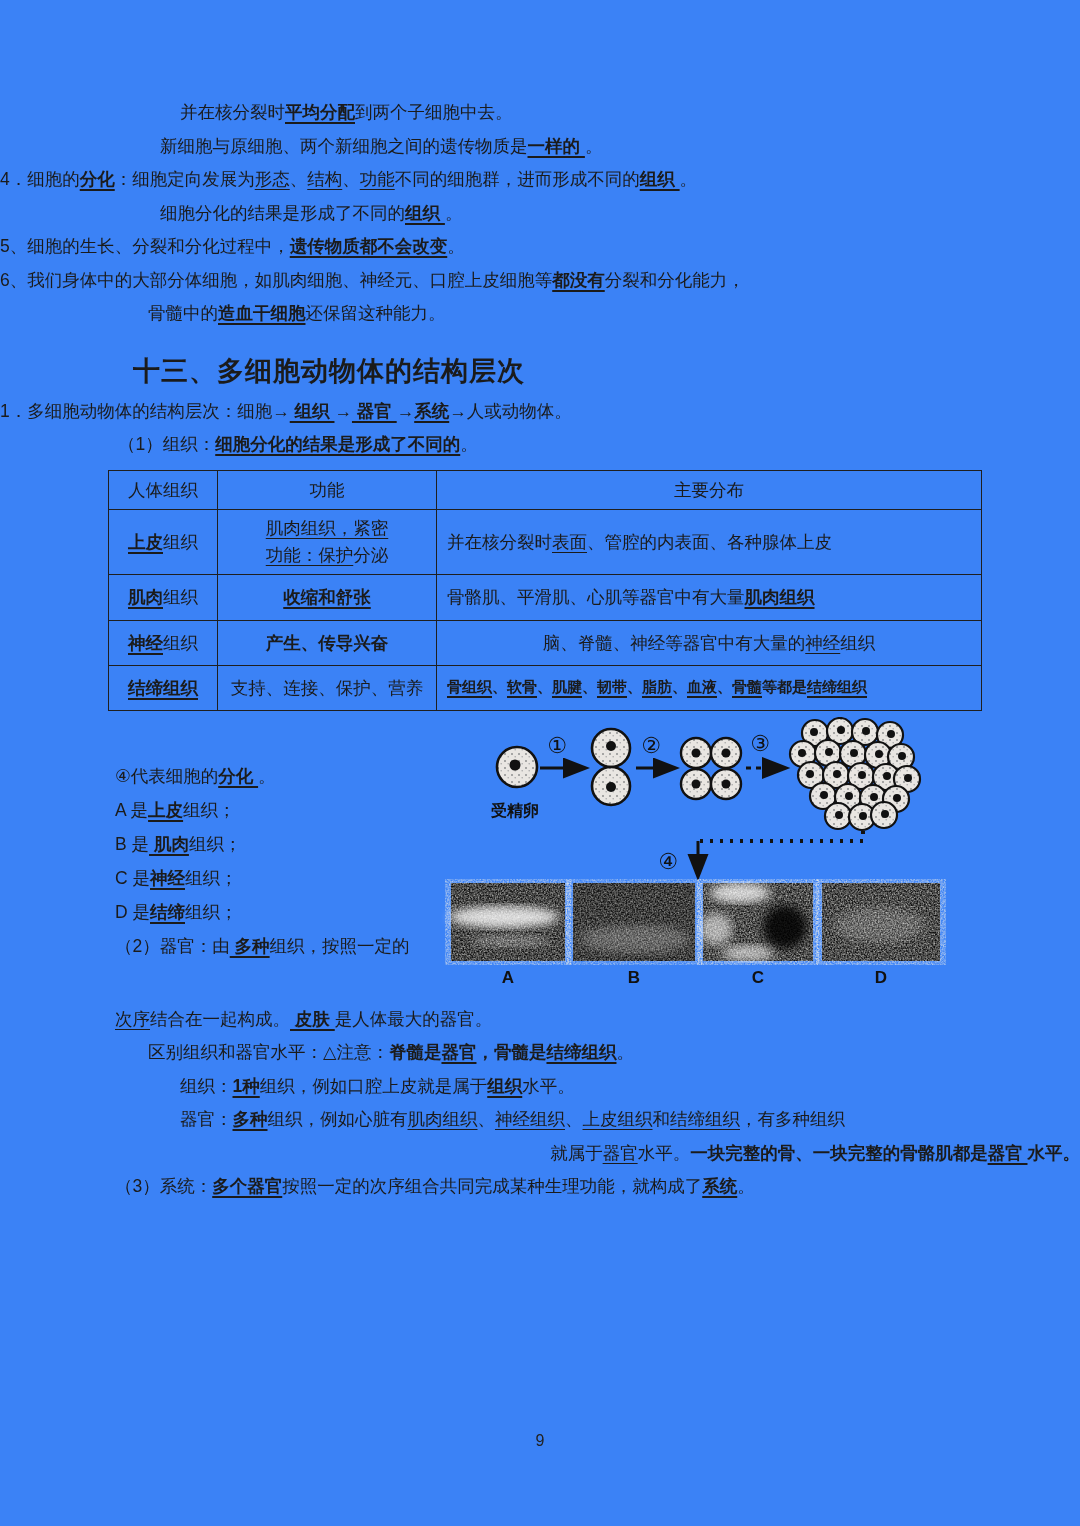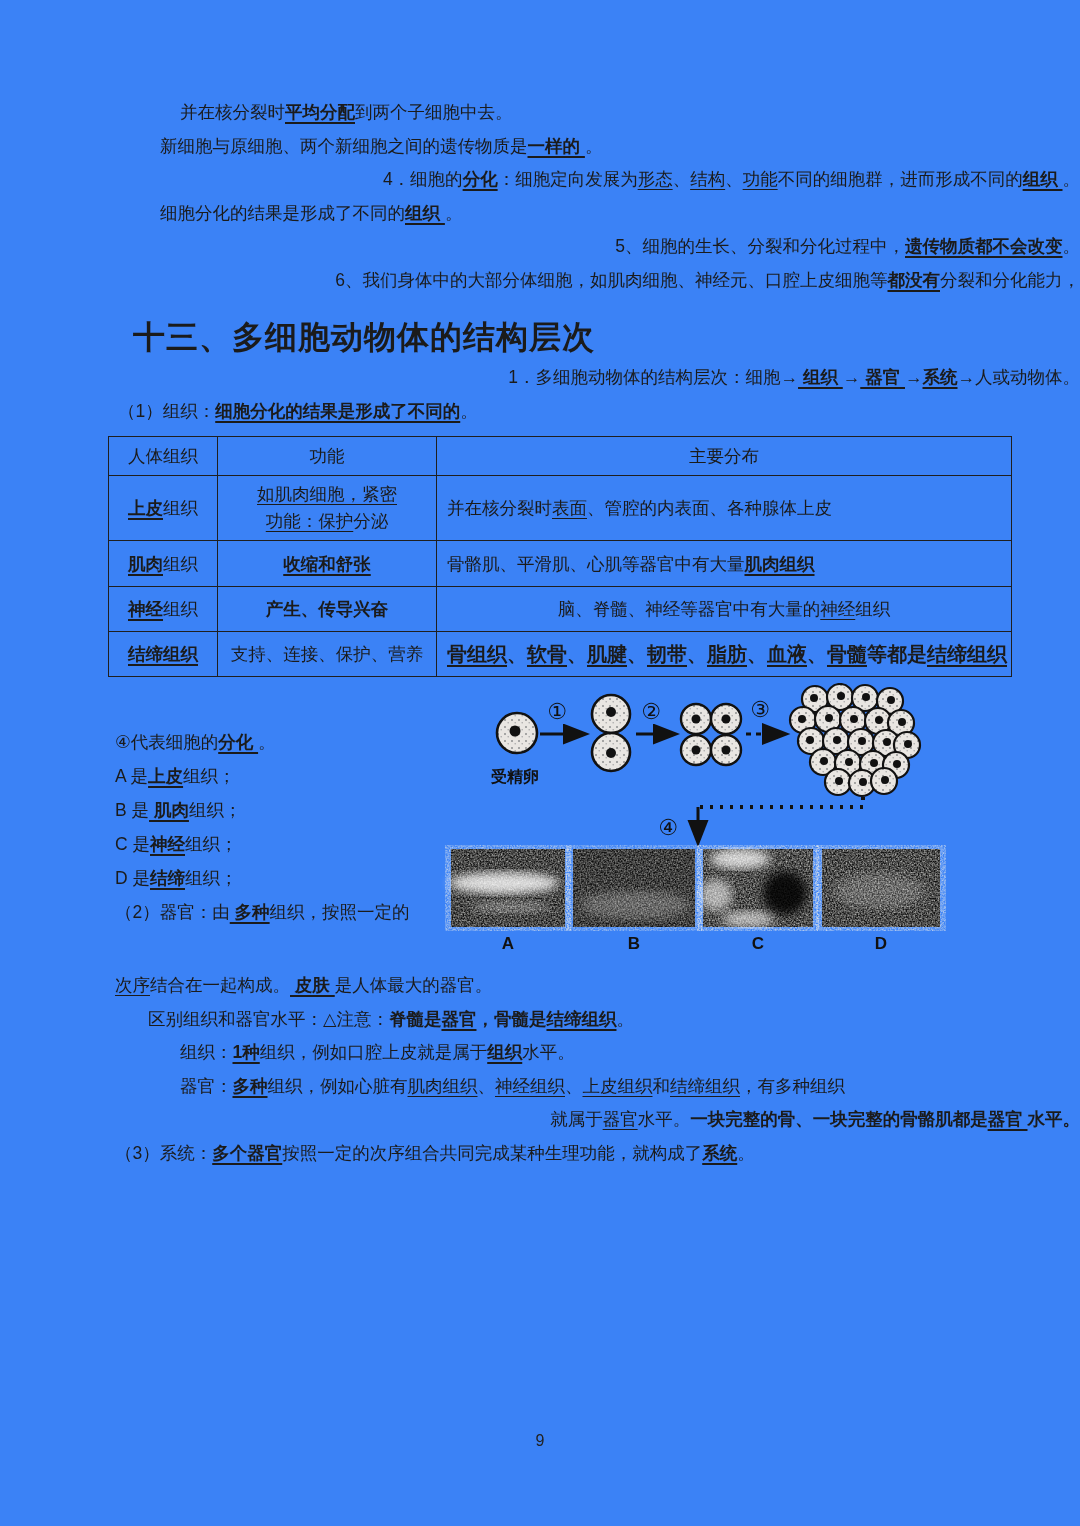--- a/index.html
+++ b/index.html
@@ -8,40 +8,40 @@
     background:#3b82f6;color:#1b1b1b;
     font-family:"Liberation Sans","DejaVu Sans",sans-serif;
     font-size:17.5px;overflow:hidden;
   }
   .line{line-height:33.5px;white-space:nowrap;}
   .b{font-weight:700;}
   .u{text-decoration:underline;text-underline-offset:3.5px;text-decoration-thickness:1.4px;text-decoration-skip-ink:none;}
   .b.u{text-decoration-thickness:2px;}
   .ind-a{padding-left:180px;}
   .ind-b{padding-left:160px;}
-  .ind-c{text-align:right;}
+  .ind-c{}
   .ind-d{padding-left:148px;}
   .ind-e{padding-left:115px;}
   .ind-f{padding-left:245px;text-align:right;}
   .top-block{padding-top:96px;}
-  .h13{font-size:32px;font-weight:800;padding-left:133px;margin-top:22px;line-height:36px;letter-spacing:1px;}
+  .h13{font-size:27px;font-weight:800;padding-left:133px;margin-top:22px;line-height:36px;letter-spacing:1px;}
   .s13-l1{margin-top:6px;}
   
   table.tissue{border-collapse:collapse;margin:8px 0 0 108px;table-layout:fixed;}
   table.tissue td{border:1.8px solid #1f1f1f;text-align:center;vertical-align:middle;padding:0 4px;white-space:nowrap;overflow:hidden;}
   td.c1{width:100px;}
   td.c2{width:210px;}
   td.c3{width:530px;}
   tr.hrow td{height:38px;font-family:Liberation Serif, serif;}
   tr.r1 td{height:64px;}
   tr.r2 td{height:45px;}
   tr.r3 td{height:44px;}
   tr.r4 td{height:44px;}
   .lft{text-align:left !important;padding-left:10px !important;}
-  .fz16{font-size:20px;}
+  .fz16{font-size:15px;}
   .fline{line-height:27px;}
   
   .fig{position:relative;height:292px;margin-top:0;}
   .fig-text{position:absolute;left:115px;top:48px;}
   .fig-text .line{line-height:34px;}
   .diagram{position:absolute;left:440px;top:6px;}
   
   .bottom-block{margin-top:0;}
   .pageno{position:absolute;left:0;right:0;top:1432px;text-align:center;font-size:16px;color:#222;}
 </style>
@@ -50,37 +50,38 @@
 
 <div class="page">
 
   <div class="top-block">
     <div class="line ind-a"><span>并在核分裂时</span><span class="b u">平均分配</span><span>到两个子细胞中去。</span></div>
     <div class="line ind-b"><span>新细胞与原细胞、两个新细胞之间的遗传物质是</span><span class="b u">一样的 </span><span>。</span></div>
     <div class="line ind-c"><span>4．细胞的</span><span class="b u">分化</span><span>：细胞定向发展为</span><span class="u">形态</span><span>、</span><span class="u">结构</span><span>、</span><span class="u">功能</span><span>不同的细胞群，进而形成不同的</span><span class="b u">组织 </span><span>。</span></div>
     <div class="line ind-b"><span>细胞分化的结果是形成了不同的</span><span class="b u">组织 </span><span>。</span></div>
     <div class="line ind-c"><span>5、细胞的生长、分裂和分化过程中，</span><span class="b u">遗传物质都不会改变</span><span>。</span></div>
     <div class="line ind-c"><span>6、我们身体中的大部分体细胞，如肌肉细胞、神经元、口腔上皮细胞等</span><span class="b u">都没有</span><span>分裂和分化能力，</span></div>
+    <div class="line ind-d"><span>骨髓中的</span><span class="b u">造血干细胞</span><span>还保留这种能力。</span></div>
   </div>
 
   <div class="h13">十三、多细胞动物体的结构层次</div>
   <div class="line ind-c s13-l1"><span>1．多细胞动物体的结构层次：细胞→</span><span class="b u"> 组织 </span><span>→</span><span class="b u"> 器官 </span><span>→</span><span class="b u">系统</span><span>→人或动物体。</span></div>
   <div class="line" style="padding-left:118px"><span>（1）组织：</span><span class="b u">细胞分化的结果是形成了不同的</span><span>。</span></div>
 
   <table class="tissue">
     <tbody>
         <tr class="hrow">
       <td class="c1">人体组织</td>
       <td class="c2">功能</td>
       <td class="c3">主要分布</td>
     </tr>
     <tr class="r1">
       <td class="c1"><span class="b u">上皮</span><span>组织</span></td>
       <td class="c2">
-        <div class="fline"><span class="u">如肌肉细胞，紧密</span></div>
+        <div class="fline"><span class="u">肌肉组织，紧密</span></div>
         <div class="fline"><span class="u">功能：保护</span><span>分泌</span></div>
       </td>
       <td class="c3 lft"><span>并在核分裂时</span><span class="u">表面</span><span>、管腔的内表面、各种腺体上皮</span></td>
     </tr>
     <tr class="r2">
       <td class="c1"><span class="b u"> 肌肉</span><span>组织</span></td>
       <td class="c2"><span class="b u">收缩和舒张</span></td>
       <td class="c3 lft"><span>骨骼肌、平滑肌、心肌等器官中有大量</span><span class="b u">肌肉组织</span></td>
     </tr>
     <tr class="r3">

